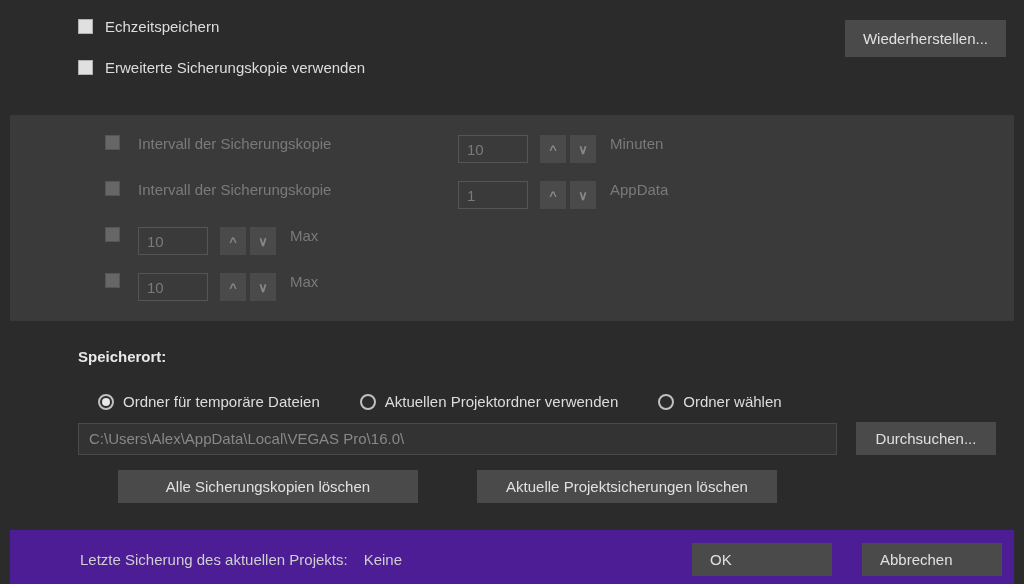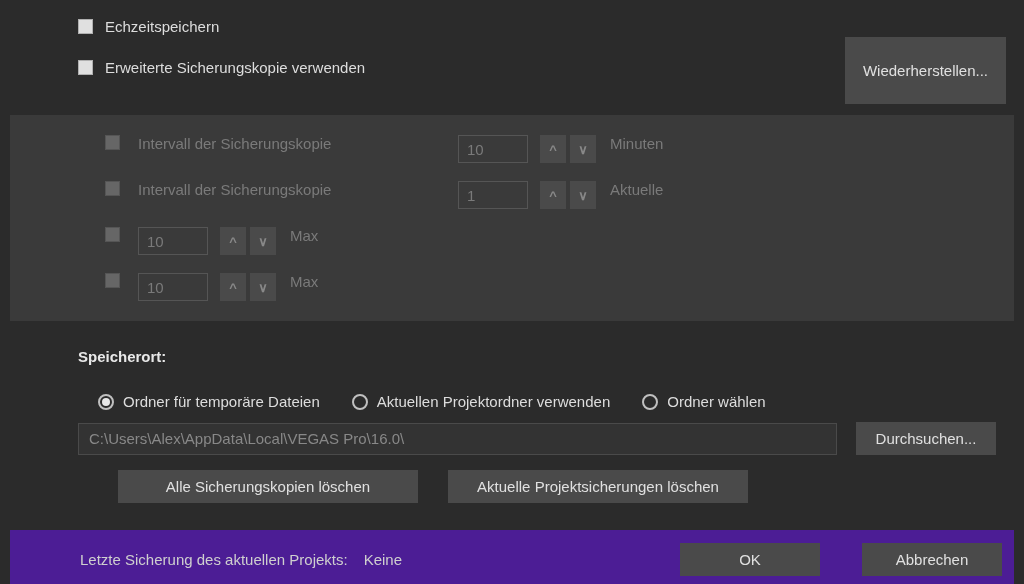--- a/index.html
+++ b/index.html
@@ -18,24 +18,24 @@
   .checkbox {
     width: 15px; height: 15px;
     border: 1px solid #b0b0b0;
     background: #e0e0e0;
     margin-right: 12px;
     flex-shrink: 0;
   }
 
   
   .restore-btn {
-    position: absolute; right: 18px; top: 37px;
+    position: absolute; right: 18px; top: 20px;
     background: #4a4a4a;
     color: #e0e0e0;
-    padding: 25px 18px;
+    padding: 10px 18px;
     border: none;
     font-size: 15px;
     cursor: pointer;
   }
 
   
   .panel {
     position: absolute;
     left: 10px; right: 10px; top: 115px;
     background: #3a3a3a;
@@ -69,21 +69,21 @@
     cursor: pointer;
     display: flex; align-items: center; justify-content: center;
   }
   .spin-btn + .spin-btn { margin-left: 4px; }
   .panel-row.disabled .spin-btn { color: #888; }
   .unit { color: #7a7a7a; }
 
   
   .loc-section { position: absolute; left: 78px; right: 28px; top: 348px; }
   .loc-title { font-weight: 600; color: #e8e8e8; margin-bottom: 28px; }
-  .radio-row { display: flex; align-items: center; gap: 32px; margin-left: 20px; margin-bottom: 12px; }
+  .radio-row { display: flex; align-items: center; gap: 40px; margin-left: 20px; margin-bottom: 12px; }
   .radio-opt { display: flex; align-items: center; gap: 9px; }
   .radio {
     width: 16px; height: 16px; border-radius: 50%;
     border: 2px solid #c0c0c0;
     background: #2b2b2b;
     position: relative;
     flex-shrink: 0;
   }
   .radio.selected::after {
     content: "";
@@ -106,35 +106,35 @@
     border: none;
     padding: 8px 18px;
     font-size: 15px;
     cursor: pointer;
   }
   .browse-btn { min-width: 140px; }
 
   
   .delete-row {
     position: absolute; left: 78px; top: 470px;
-    display: flex; gap: 30px; padding-left: 40px;
+    display: flex; gap: 59px; padding-left: 40px;
   }
   .delete-row .btn { min-width: 300px; text-align: center; }
 
   
   .bottom-bar {
     position: absolute; left: 10px; right: 10px; top: 530px; height: 59px;
     background: #4c1d95;
     display: flex; align-items: center;
     padding: 0 12px 0 70px;
   }
   .bottom-label { color: #cfcfcf; margin-right: 16px; }
   .bottom-value { color: #cfcfcf; }
   .bottom-spacer { flex: 1; }
-  .bottom-bar .btn { min-width: 140px; text-align: center; margin-left: 42px; }
+  .bottom-bar .btn { min-width: 140px; text-align: left; margin-left: 30px; }
 </style>
 </head>
 <body>
 
 <div class="root">
 
   <div class="top-checks">
     <div class="check-row">
       <div class="checkbox"></div>
       <span class="lbl">Echzeitspeichern</span>
@@ -159,21 +159,21 @@
       <span class="unit">Minuten</span>
     </div>
     <div class="panel-row disabled">
       <div class="checkbox"></div>
       <span class="lbl">Intervall der Sicherungskopie</span>
       <input class="numfield" disabled="" value="1" style="">
       <div class="spinner">
         <button class="spin-btn">^</button>
         <button class="spin-btn">∨</button>
       </div>
-      <span class="unit">Aktuelle</span>
+      <span class="unit">AppData</span>
     </div>
     <div class="panel-row disabled">
       <div class="checkbox"></div>
       <input class="numfield" disabled="" value="10" style="">
       <div class="spinner">
         <button class="spin-btn">^</button>
         <button class="spin-btn">∨</button>
       </div>
       <span class="unit">Max</span>
     </div>

